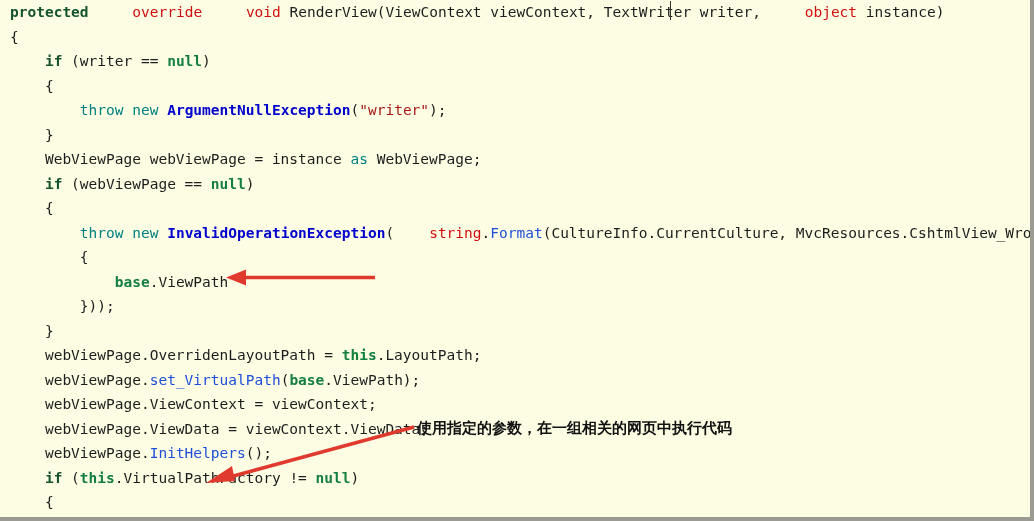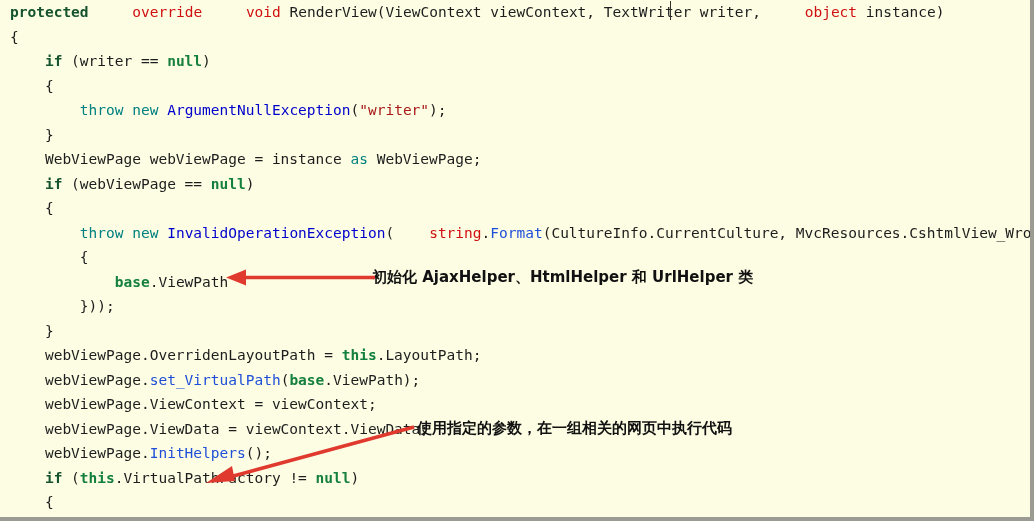--- a/index.html
+++ b/index.html
@@ -39,21 +39,21 @@
   }
   .line {
     height: 24.5px;
     padding-left: 10px;
     white-space: pre;
   }
   
   .kw   { color: #14532d; font-weight: bold; }      
   .kw2  { color: #d01010; margin-left: 35px; }                          
   .kw3  { color: #008080; margin-top: 36px; }                          
-  .type { color: #0000cc; font-weight: normal; }       
+  .type { color: #0000cc; font-weight: bold; }       
   .meth { color: #1f4fd8; font-weight: normal; }       
   .str  { color: #a81818; }                          
   .bold { color: #15803d; font-weight: bold; }       
   .plain{ color: #1d1d1d; }
 
   
   #caret {
     position: absolute;
     left: 670px;
     top: 1px;
@@ -81,21 +81,20 @@
 </head>
 <body>
 
 <div id="screenshot">
 
   <div id="code-surface">
     <div id="code-lines"><div class="line"><span></span><span class="kw">protected</span><span class="plain"> </span><span class="kw2">override</span><span class="plain"> </span><span class="kw2">void</span><span class="plain"> RenderView(ViewContext viewContext, TextWriter writer, </span><span class="kw2">object</span><span class="plain"> instance)</span></div><div class="line"><span></span><span class="plain">{</span></div><div class="line"><span>    </span><span class="kw">if</span><span class="plain"> (writer == </span><span class="bold">null</span><span class="plain">)</span></div><div class="line"><span>    </span><span class="plain">{</span></div><div class="line"><span>        </span><span class="kw3">throw</span><span class="plain"> </span><span class="kw3">new</span><span class="plain"> </span><span class="type">ArgumentNullException</span><span class="plain">(</span><span class="str">"writer"</span><span class="plain">);</span></div><div class="line"><span>    </span><span class="plain">}</span></div><div class="line"><span>    </span><span class="plain">WebViewPage webViewPage = instance </span><span class="kw3">as</span><span class="plain"> WebViewPage;</span></div><div class="line"><span>    </span><span class="kw">if</span><span class="plain"> (webViewPage == </span><span class="bold">null</span><span class="plain">)</span></div><div class="line"><span>    </span><span class="plain">{</span></div><div class="line"><span>        </span><span class="kw3">throw</span><span class="plain"> </span><span class="kw3">new</span><span class="plain"> </span><span class="type">InvalidOperationException</span><span class="plain">(</span><span class="kw2">string</span><span class="plain">.</span><span class="meth">Format</span><span class="plain">(CultureInfo.CurrentCulture, MvcResources.CshtmlView_WrongViewBase, </span></div><div class="line"><span>        </span><span class="plain">{</span></div><div class="line"><span>            </span><span class="bold">base</span><span class="plain">.ViewPath</span></div><div class="line"><span>        </span><span class="plain">}));</span></div><div class="line"><span>    </span><span class="plain">}</span></div><div class="line"><span>    </span><span class="plain">webViewPage.OverridenLayoutPath = </span><span class="bold">this</span><span class="plain">.LayoutPath;</span></div><div class="line"><span>    </span><span class="plain">webViewPage.</span><span class="meth">set_VirtualPath</span><span class="plain">(</span><span class="bold">base</span><span class="plain">.ViewPath);</span></div><div class="line"><span>    </span><span class="plain">webViewPage.ViewContext = viewContext;</span></div><div class="line"><span>    </span><span class="plain">webViewPage.ViewData = viewContext.ViewData;</span></div><div class="line"><span>    </span><span class="plain">webViewPage.</span><span class="meth">InitHelpers</span><span class="plain">();</span></div><div class="line"><span>    </span><span class="kw">if</span><span class="plain"> (</span><span class="bold">this</span><span class="plain">.VirtualPathFactory != </span><span class="bold">null</span><span class="plain">)</span></div><div class="line"><span>    </span><span class="plain">{</span></div></div>
     <div id="caret"></div>
   </div>
 
-  <div class="annotation" id="anno-1">初始化 AjaxHelper、HtmlHelper 和 UrlHelper 类</div>
   <svg class="arrow-svg" id="arrow-1-wrap" viewBox="0 0 160 24" width="160" height="24">
     <line x1="155" y1="11.5" x2="22" y2="11.5" stroke="#e03a2f" stroke-width="3.4"></line>
     <polygon points="6,11.5 26,3.5 26,19.5" fill="#e03a2f"></polygon>
   </svg>
 
   <div class="annotation" id="anno-2">使用指定的参数，在一组相关的网页中执行代码</div>
   <svg class="arrow-svg" id="arrow-2-wrap" viewBox="0 0 225 68" width="225" height="68">
     <line x1="216" y1="5" x2="28" y2="56" stroke="#e03a2f" stroke-width="3.6"></line>
     <polygon points="8,61 34,44 37,59" fill="#e03a2f"></polygon>
   </svg>

